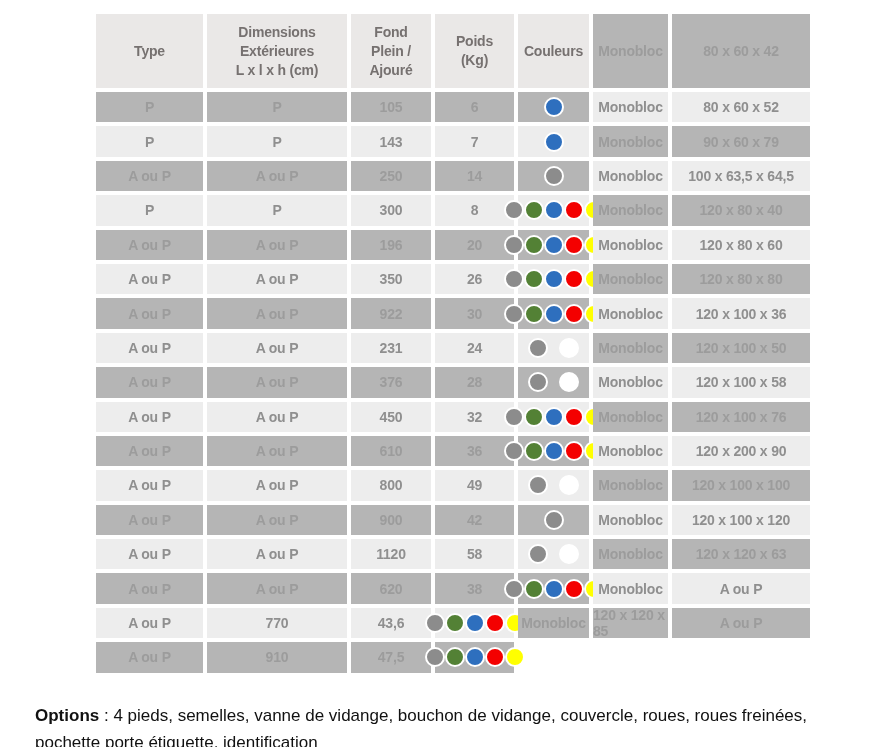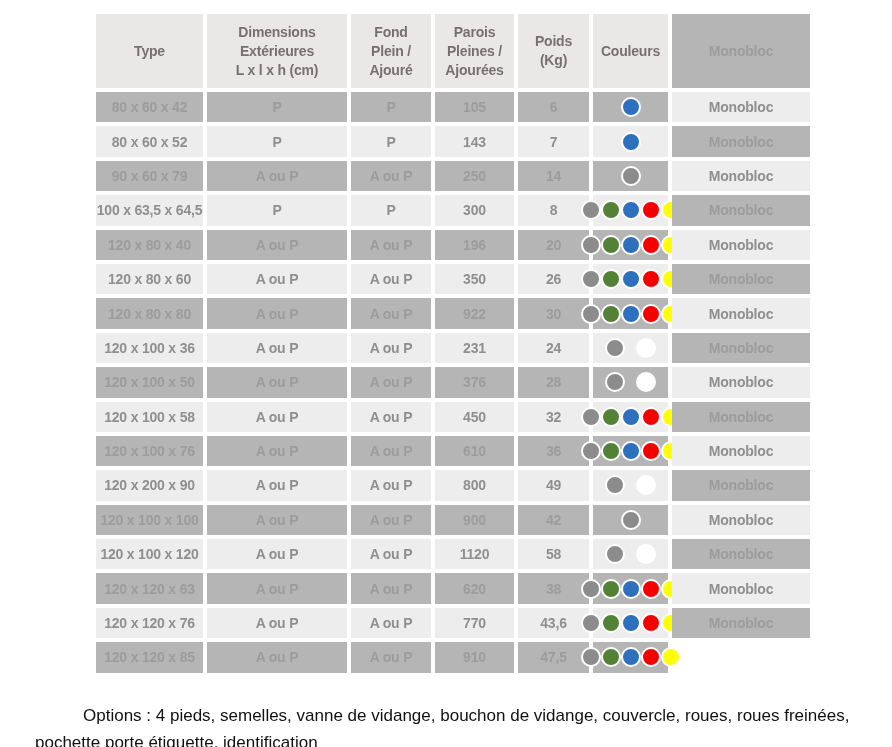--- a/index.html
+++ b/index.html
@@ -71,36 +71,33 @@
   .options-note {
     position: absolute;
     left: 35px;
     top: 685px;
     width: 856px;
     font-size: 17px;
     line-height: 27px;
     color: #111111;
     white-space: pre-line;
   }
-  .options-label { font-weight: normal; margin-left: 48px; }
+  .options-label { font-weight: bold; }
 </style>
 </head>
 <body>
 
 <div class="spec-table">
     <div class="cell header-cell">Type</div>
     <div class="cell header-cell">Dimensions
 Extérieures
 L x l x h (cm)</div>
     <div class="cell header-cell">Fond
 Plein /
 Ajouré</div>
-    <div class="cell header-cell">Parois
-Pleines /
-Ajourées</div>
     <div class="cell header-cell">Poids
 (Kg)</div>
     <div class="cell header-cell">Couleurs</div>
     <div class="cell row-dark">Monobloc</div>
     <div class="cell row-dark">80 x 60 x 42</div>
     <div class="cell row-dark">P</div>
     <div class="cell row-dark">P</div>
     <div class="cell row-dark">105</div>
     <div class="cell row-dark">6</div>
     <div class="cell colors-cell row-dark">
@@ -380,21 +377,20 @@
         <div class="dot" style="background: rgb(46, 111, 190);"></div>
       </div>
       <div class="dot-slot">
         <div class="dot" style="background: rgb(244, 0, 0);"></div>
       </div>
       <div class="dot-slot">
         <div class="dot" style="background: rgb(255, 255, 0);"></div>
       </div>
     </div>
     <div class="cell row-light">Monobloc</div>
-    <div class="cell row-light">120 x 120 x 76</div>
     <div class="cell row-light">A ou P</div>
     <div class="cell row-light">A ou P</div>
     <div class="cell row-light">770</div>
     <div class="cell row-light">43,6</div>
     <div class="cell colors-cell row-light">
       <div class="dot-slot">
         <div class="dot" style="background: rgb(140, 140, 140);"></div>
       </div>
       <div class="dot-slot">
         <div class="dot" style="background: rgb(83, 129, 53);"></div>

